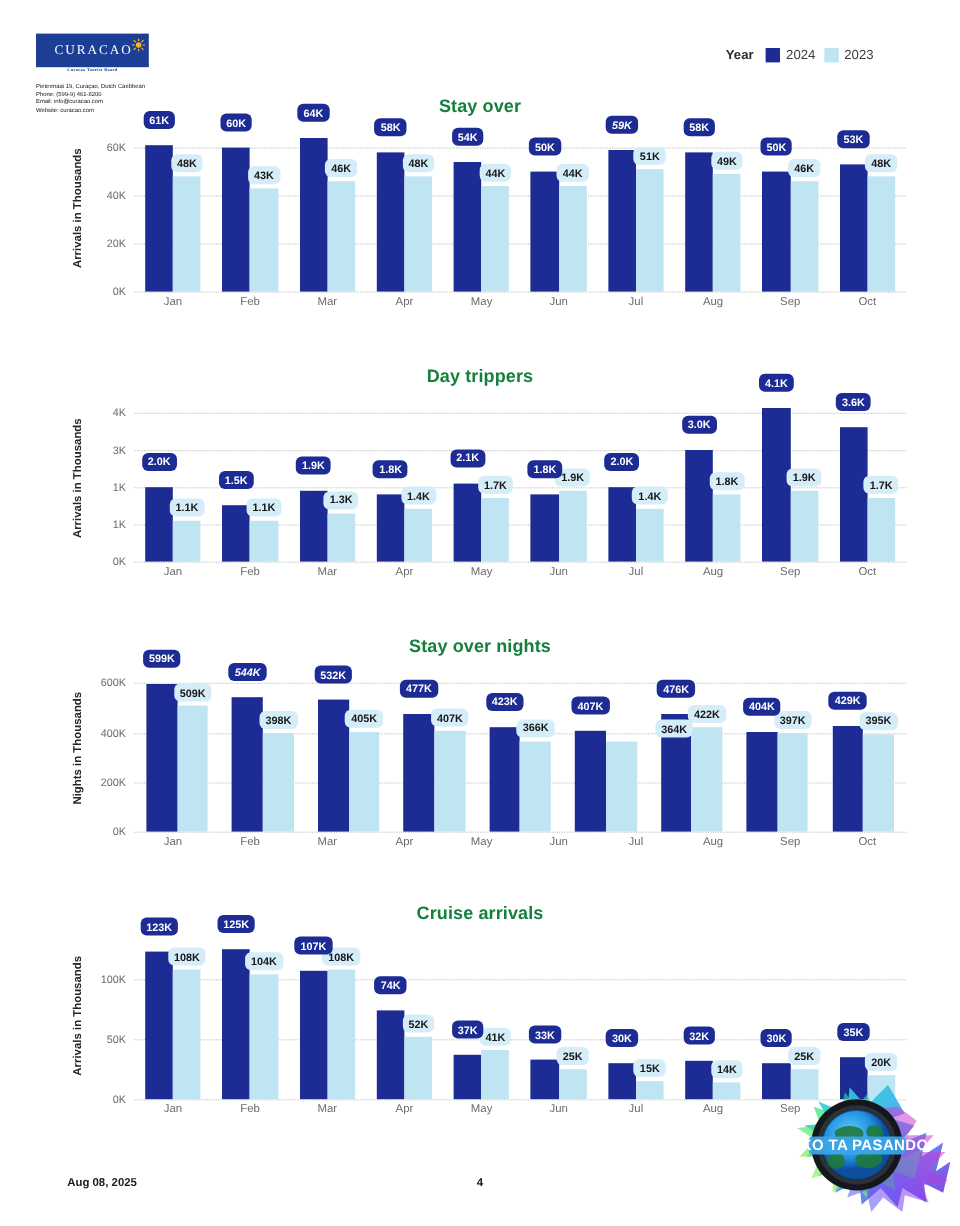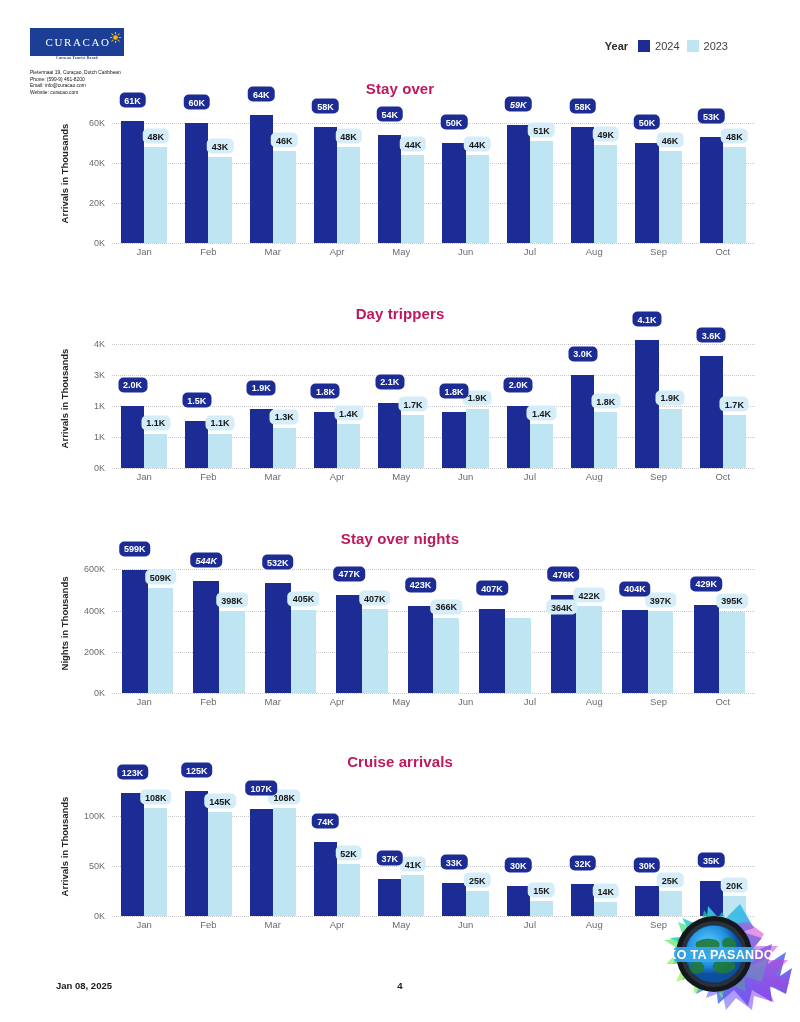--- a/index.html
+++ b/index.html
@@ -44,21 +44,21 @@
     font-size: 11px;
   }
   .legend-title { font-weight: bold; color: #2b2b2b; margin-right: 3px; }
   .legend-item { display: flex; align-items: center; gap: 5px; color: #3f3f3f; }
   .swatch { width: 12px; height: 12px; display: inline-block; }
 
   
   .chart-block { position: absolute; left: 0; width: 800px; }
   .chart-title {
     text-align: center; font-size: 15px; font-weight: bold;
-    color: #be185d; letter-spacing: 0.1px;
+    color: #15803d; letter-spacing: 0.1px;
   }
   .chart-area { position: relative; margin-top: 6px; height: 178px; }
 
   .ylabel {
     position: absolute; left: 58px; top: 0; height: 140px;
     width: 14px; display: flex; align-items: center; justify-content: center;
   }
   .ylabel span {
     transform: rotate(-90deg); white-space: nowrap;
     font-size: 9.5px; font-weight: bold; color: #262626;
@@ -647,21 +647,21 @@
                 </div>
               </div>
               <div class="group">
                 <div class="bars">
                   <div class="bar bar-2024" title="Feb 2024: 125K">
                     <div class="bar-fill fill-2024" style="height: 125px;"></div>
                     <div class="dlabel dlabel-2024" style="bottom: 131px; z-index: 5;">125K</div>
                   </div>
                   <div class="bar bar-2023" title="Feb 2023: 104K">
                     <div class="bar-fill fill-2023" style="height: 104px;"></div>
-                    <div class="dlabel dlabel-2023" style="bottom: 100px; z-index: 4;">145K</div>
+                    <div class="dlabel dlabel-2023" style="bottom: 100px; z-index: 4;">104K</div>
                   </div>
                 </div>
               </div>
               <div class="group">
                 <div class="bars">
                   <div class="bar bar-2024" title="Mar 2024: 107K">
                     <div class="bar-fill fill-2024" style="height: 107px;"></div>
                     <div class="dlabel dlabel-2024" style="bottom: 113px; z-index: 5;">107K</div>
                   </div>
                   <div class="bar bar-2023" title="Mar 2023: 108K">
@@ -766,21 +766,21 @@
             <div class="xtick">Jul</div>
             <div class="xtick">Aug</div>
             <div class="xtick">Sep</div>
             <div class="xtick">Oct</div>
           </div>
         </div>
       </div>
     </div>
 
   <div class="footer">
-    <div class="footer-date">Jan 08, 2025</div>
+    <div class="footer-date">Aug 08, 2025</div>
     <div class="footer-page">4</div>
   </div>
 
   <svg class="watermark" viewBox="0 0 170 112">
     <defs>
       <linearGradient id="wgA" x1="0" y1="0" x2="1" y2="1">
         <stop offset="0%" stop-color="#2fe3c8"></stop>
           <stop offset="50%" stop-color="#39a7f5"></stop>
           <stop offset="100%" stop-color="#8a2be2"></stop>
       </linearGradient>

